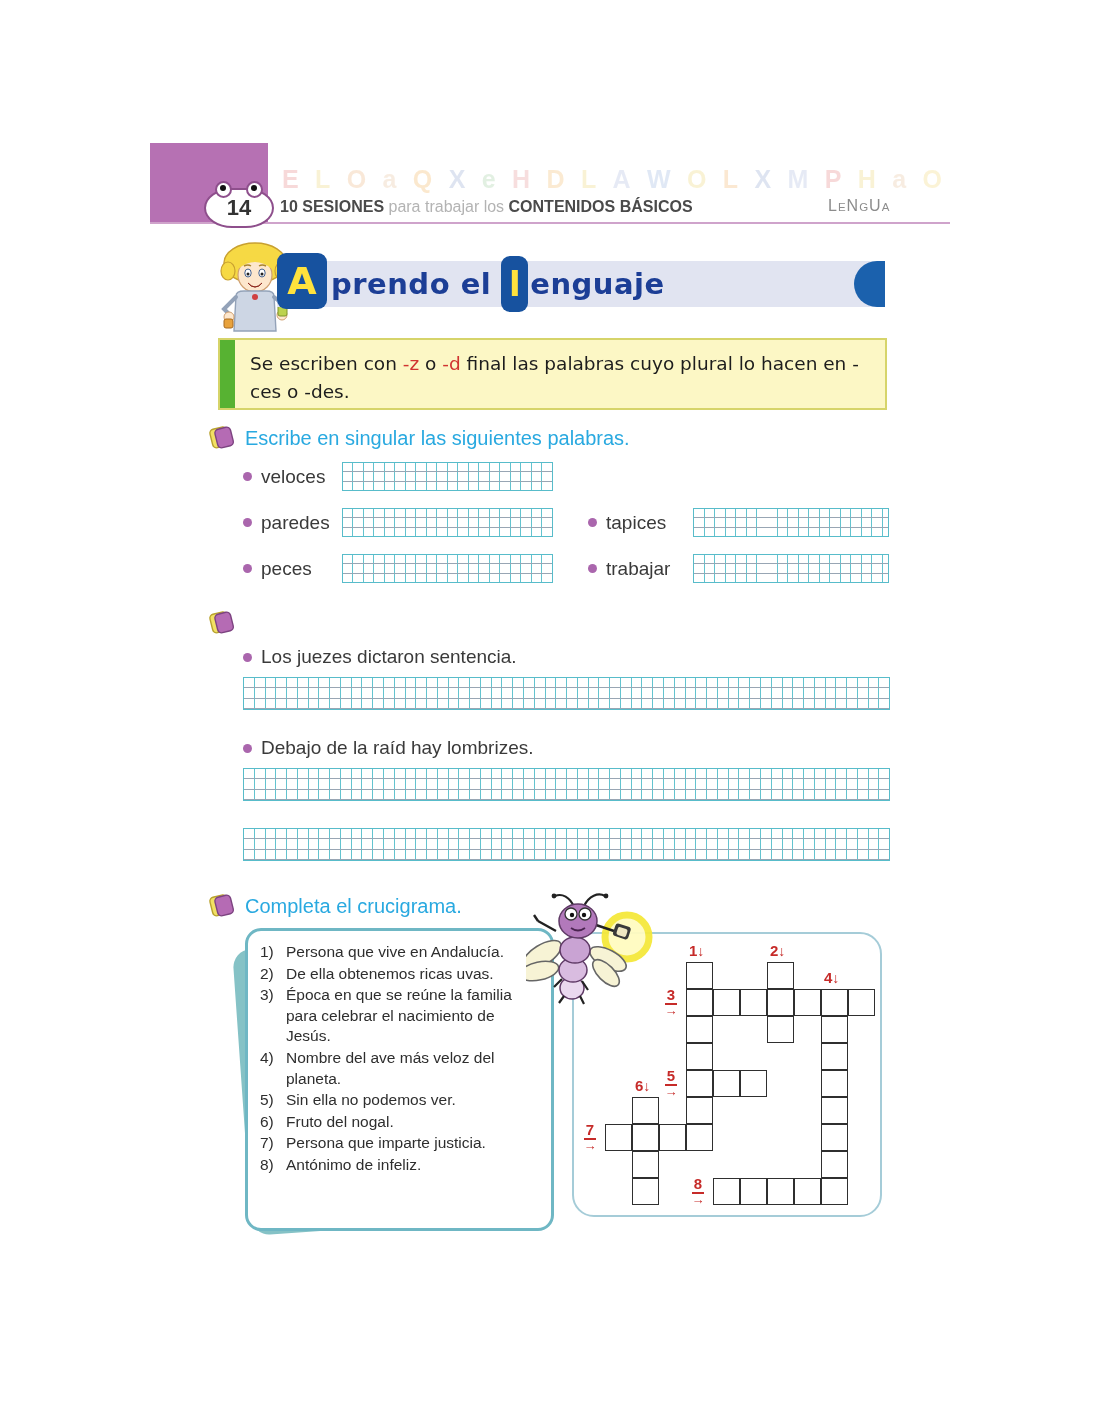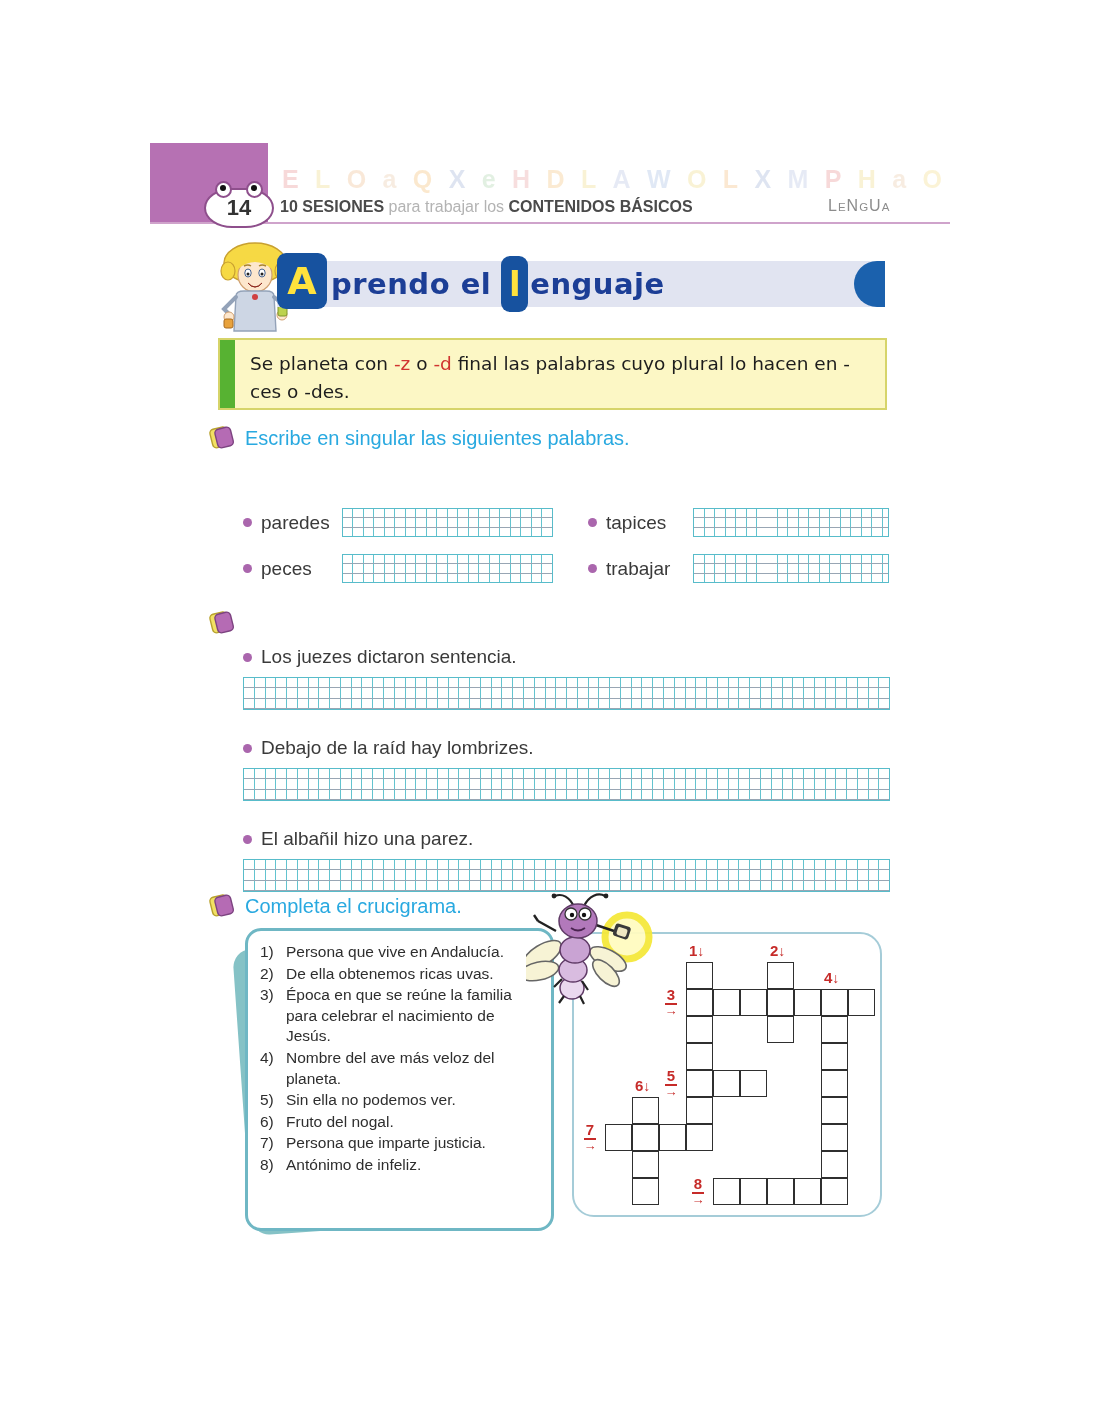--- a/index.html
+++ b/index.html
@@ -166,32 +166,37 @@
   <div class="title-banner">
     <div class="letter-block letter-a">A</div>
     <span class="title-text">prendo el</span>
     <div class="letter-block letter-l">l</div>
     <span class="title-text">enguaje</span>
     <div class="title-cap"></div>
   </div>
 
   <div class="rule-box">
     <div class="green-bar"></div>
-    <div class="rule-text" id="rule-text"><span>Se planeta con </span><span class="red">-z</span><span> o </span><span class="red">-d</span><span> final las palabras cuyo plural lo hacen en -ces o -des.</span></div>
+    <div class="rule-text" id="rule-text"><span>Se escriben con </span><span class="red">-z</span><span> o </span><span class="red">-d</span><span> final las palabras cuyo plural lo hacen en -ces o -des.</span></div>
   </div>
 
   <div class="ex-header" style="left:208px; top:424px;">
     <svg class="book-icon" viewBox="0 0 28 28">
       <rect x="3" y="4" width="17" height="19" rx="4" fill="#f2e064" stroke="#b8a22e" stroke-width="1.4" transform="rotate(-14 11 13)"></rect>
       <rect x="8" y="4" width="16" height="19" rx="4" fill="#b56bb4" stroke="#7c4380" stroke-width="1.4" transform="rotate(-14 16 13)"></rect>
     </svg>
     <span class="ex-title">Escribe en singular las siguientes palabras.</span>
   </div>
   <div class="ex1-rows" id="ex1-rows">
       <div class="ex1-row">
+        <div class="wcell">
+          <span class="bullet"></span>
+          <span class="wlabel wl-left">veloces</span>
+          <div class="grid-small gs-left"></div>
+        </div>
         <div class="spacer"></div>
       </div>
       <div class="ex1-row">
         <div class="wcell">
           <span class="bullet"></span>
           <span class="wlabel wl-left">paredes</span>
           <div class="grid-small gs-left"></div>
         </div>
         <div class="spacer"></div>
         <div class="wcell">
@@ -230,24 +235,20 @@
         <div class="grid-long"></div>
       </div>
       <div class="ex2-item">
         <div class="ex2-line">
           <span class="bullet"></span>
           <span class="ex2-text">Debajo de la raíd hay lombrizes.</span>
         </div>
         <div class="grid-long"></div>
       </div>
       <div class="ex2-item">
-        <div class="ex2-line">
-          <span class="bullet"></span>
-          <span class="ex2-text">El albañil hizo una parez.</span>
-        </div>
         <div class="grid-long"></div>
       </div>
     </div>
 
   <div class="ex-header" style="left:208px; top:892px;">
     <svg class="book-icon" viewBox="0 0 28 28">
       <rect x="3" y="4" width="17" height="19" rx="4" fill="#f2e064" stroke="#b8a22e" stroke-width="1.4" transform="rotate(-14 11 13)"></rect>
       <rect x="8" y="4" width="16" height="19" rx="4" fill="#b56bb4" stroke="#7c4380" stroke-width="1.4" transform="rotate(-14 16 13)"></rect>
     </svg>
     <span class="ex-title">Completa el crucigrama.</span>

